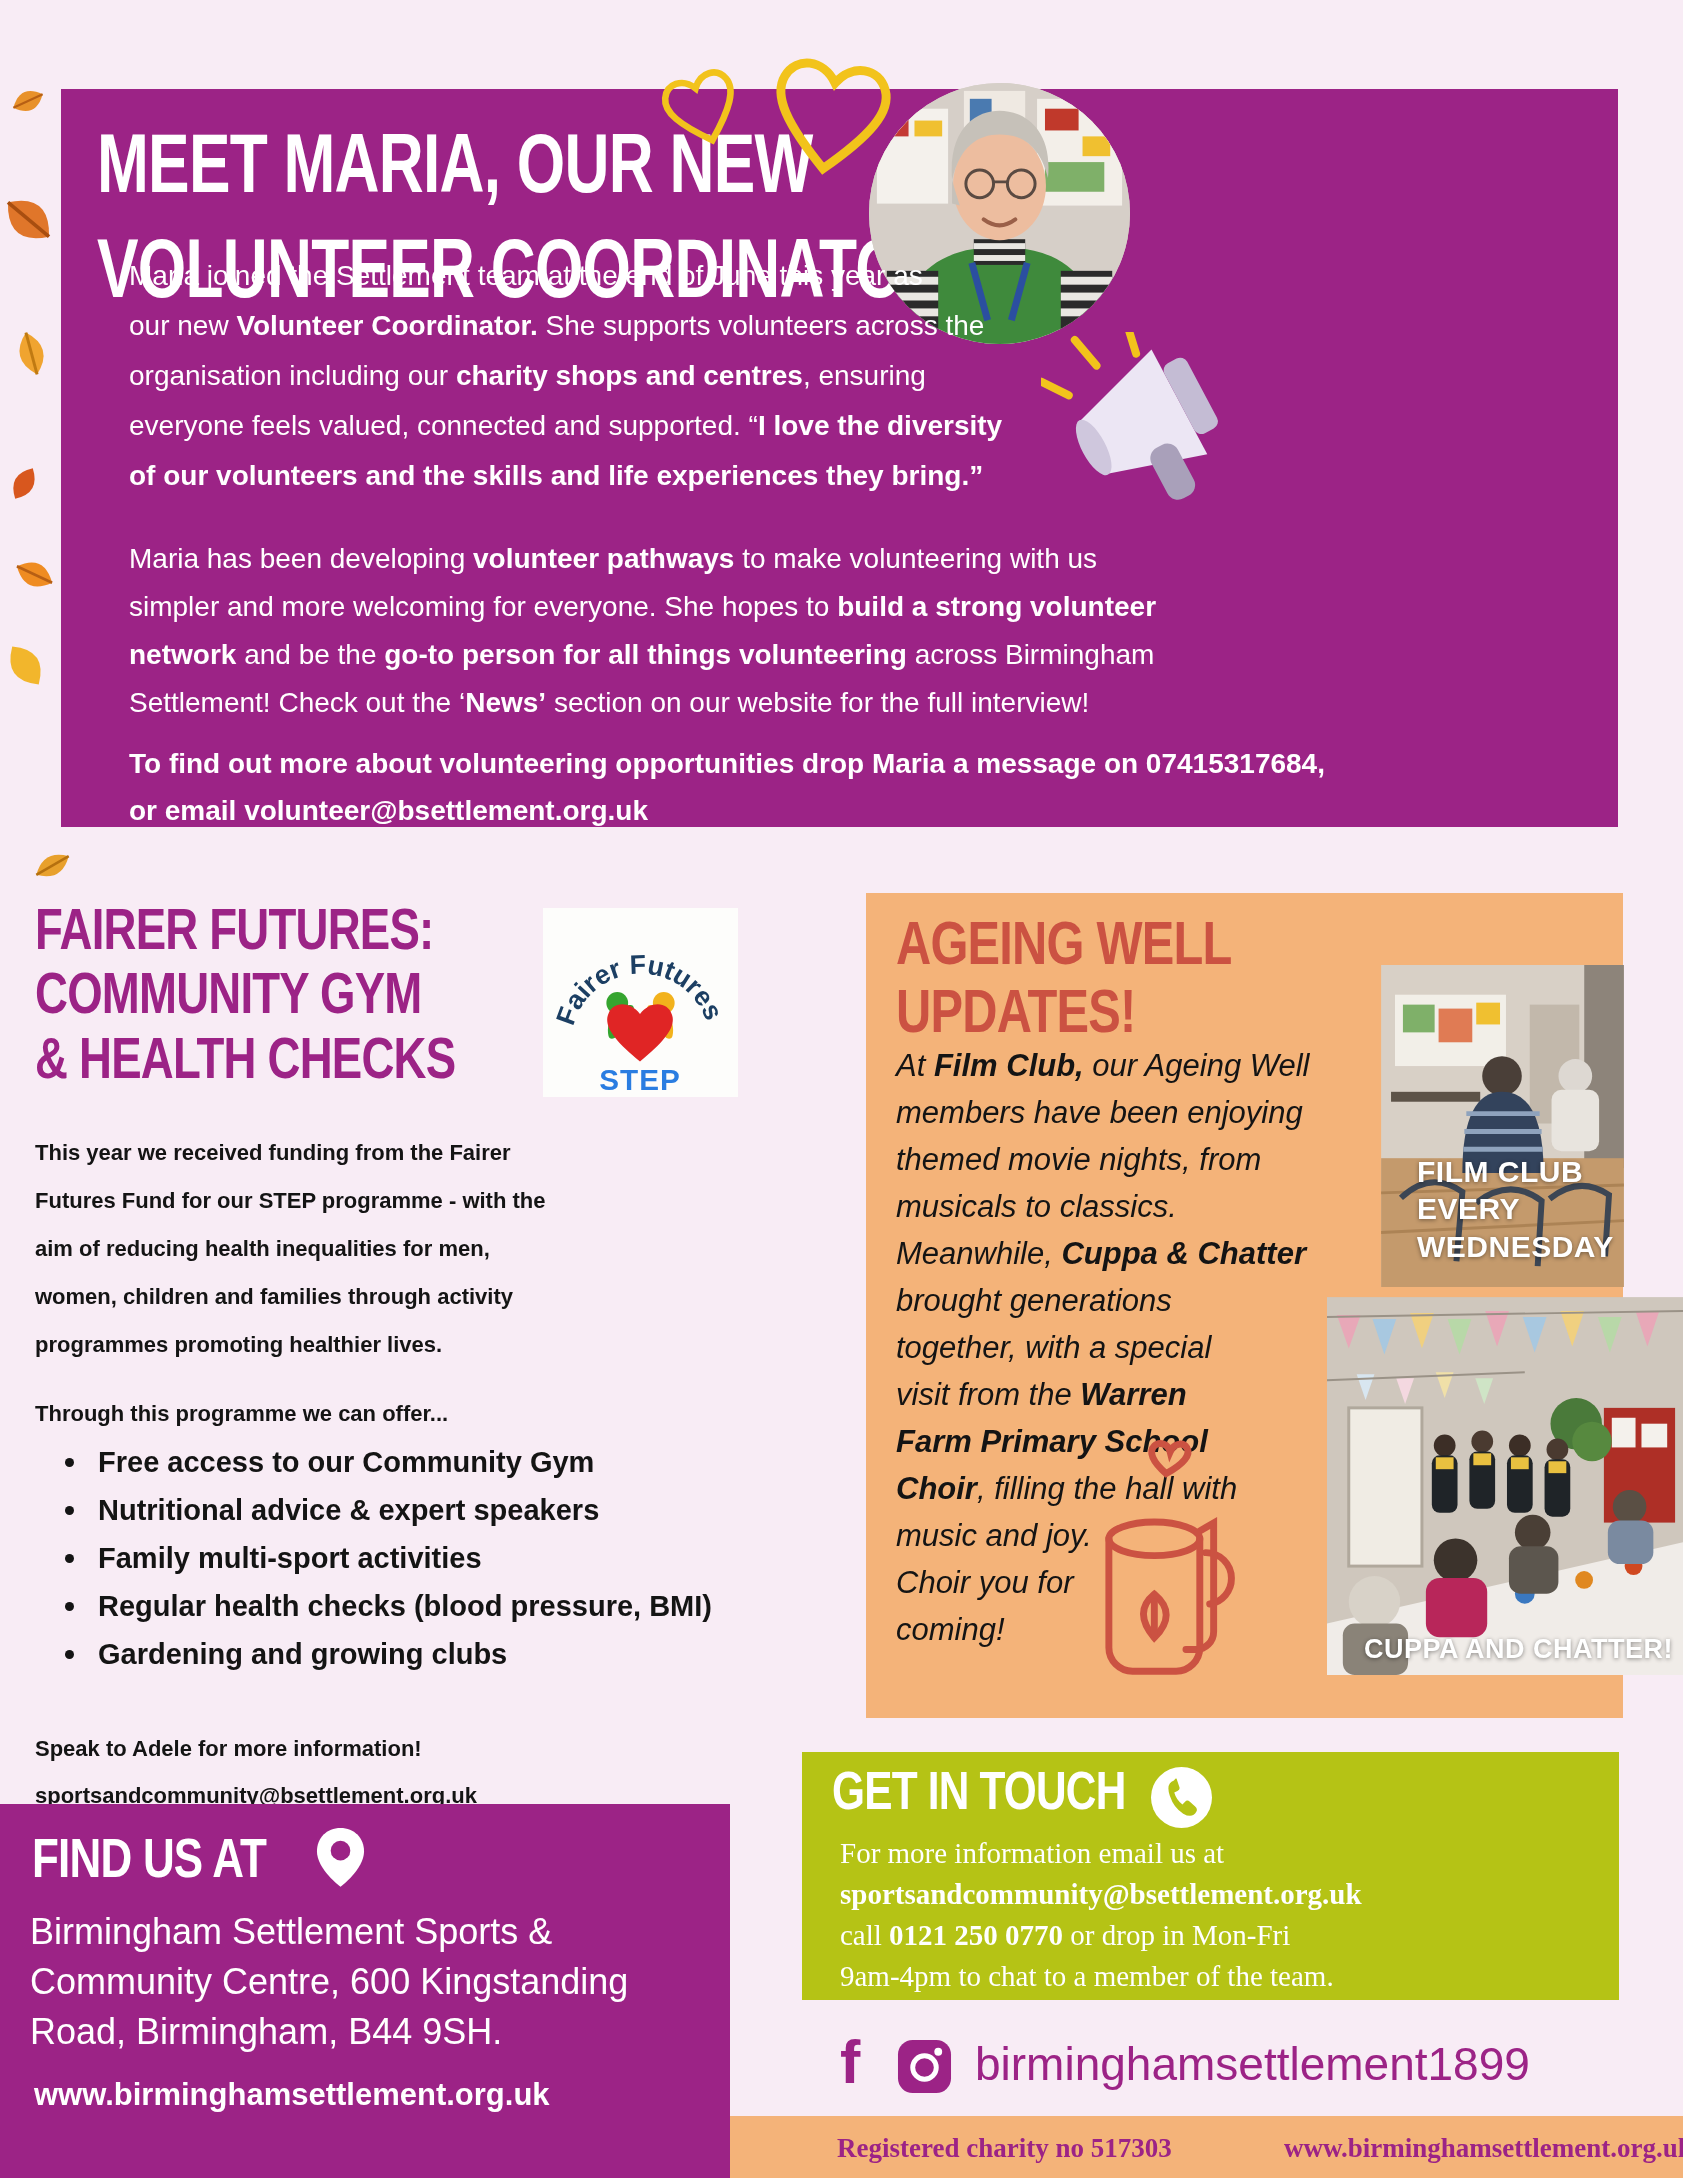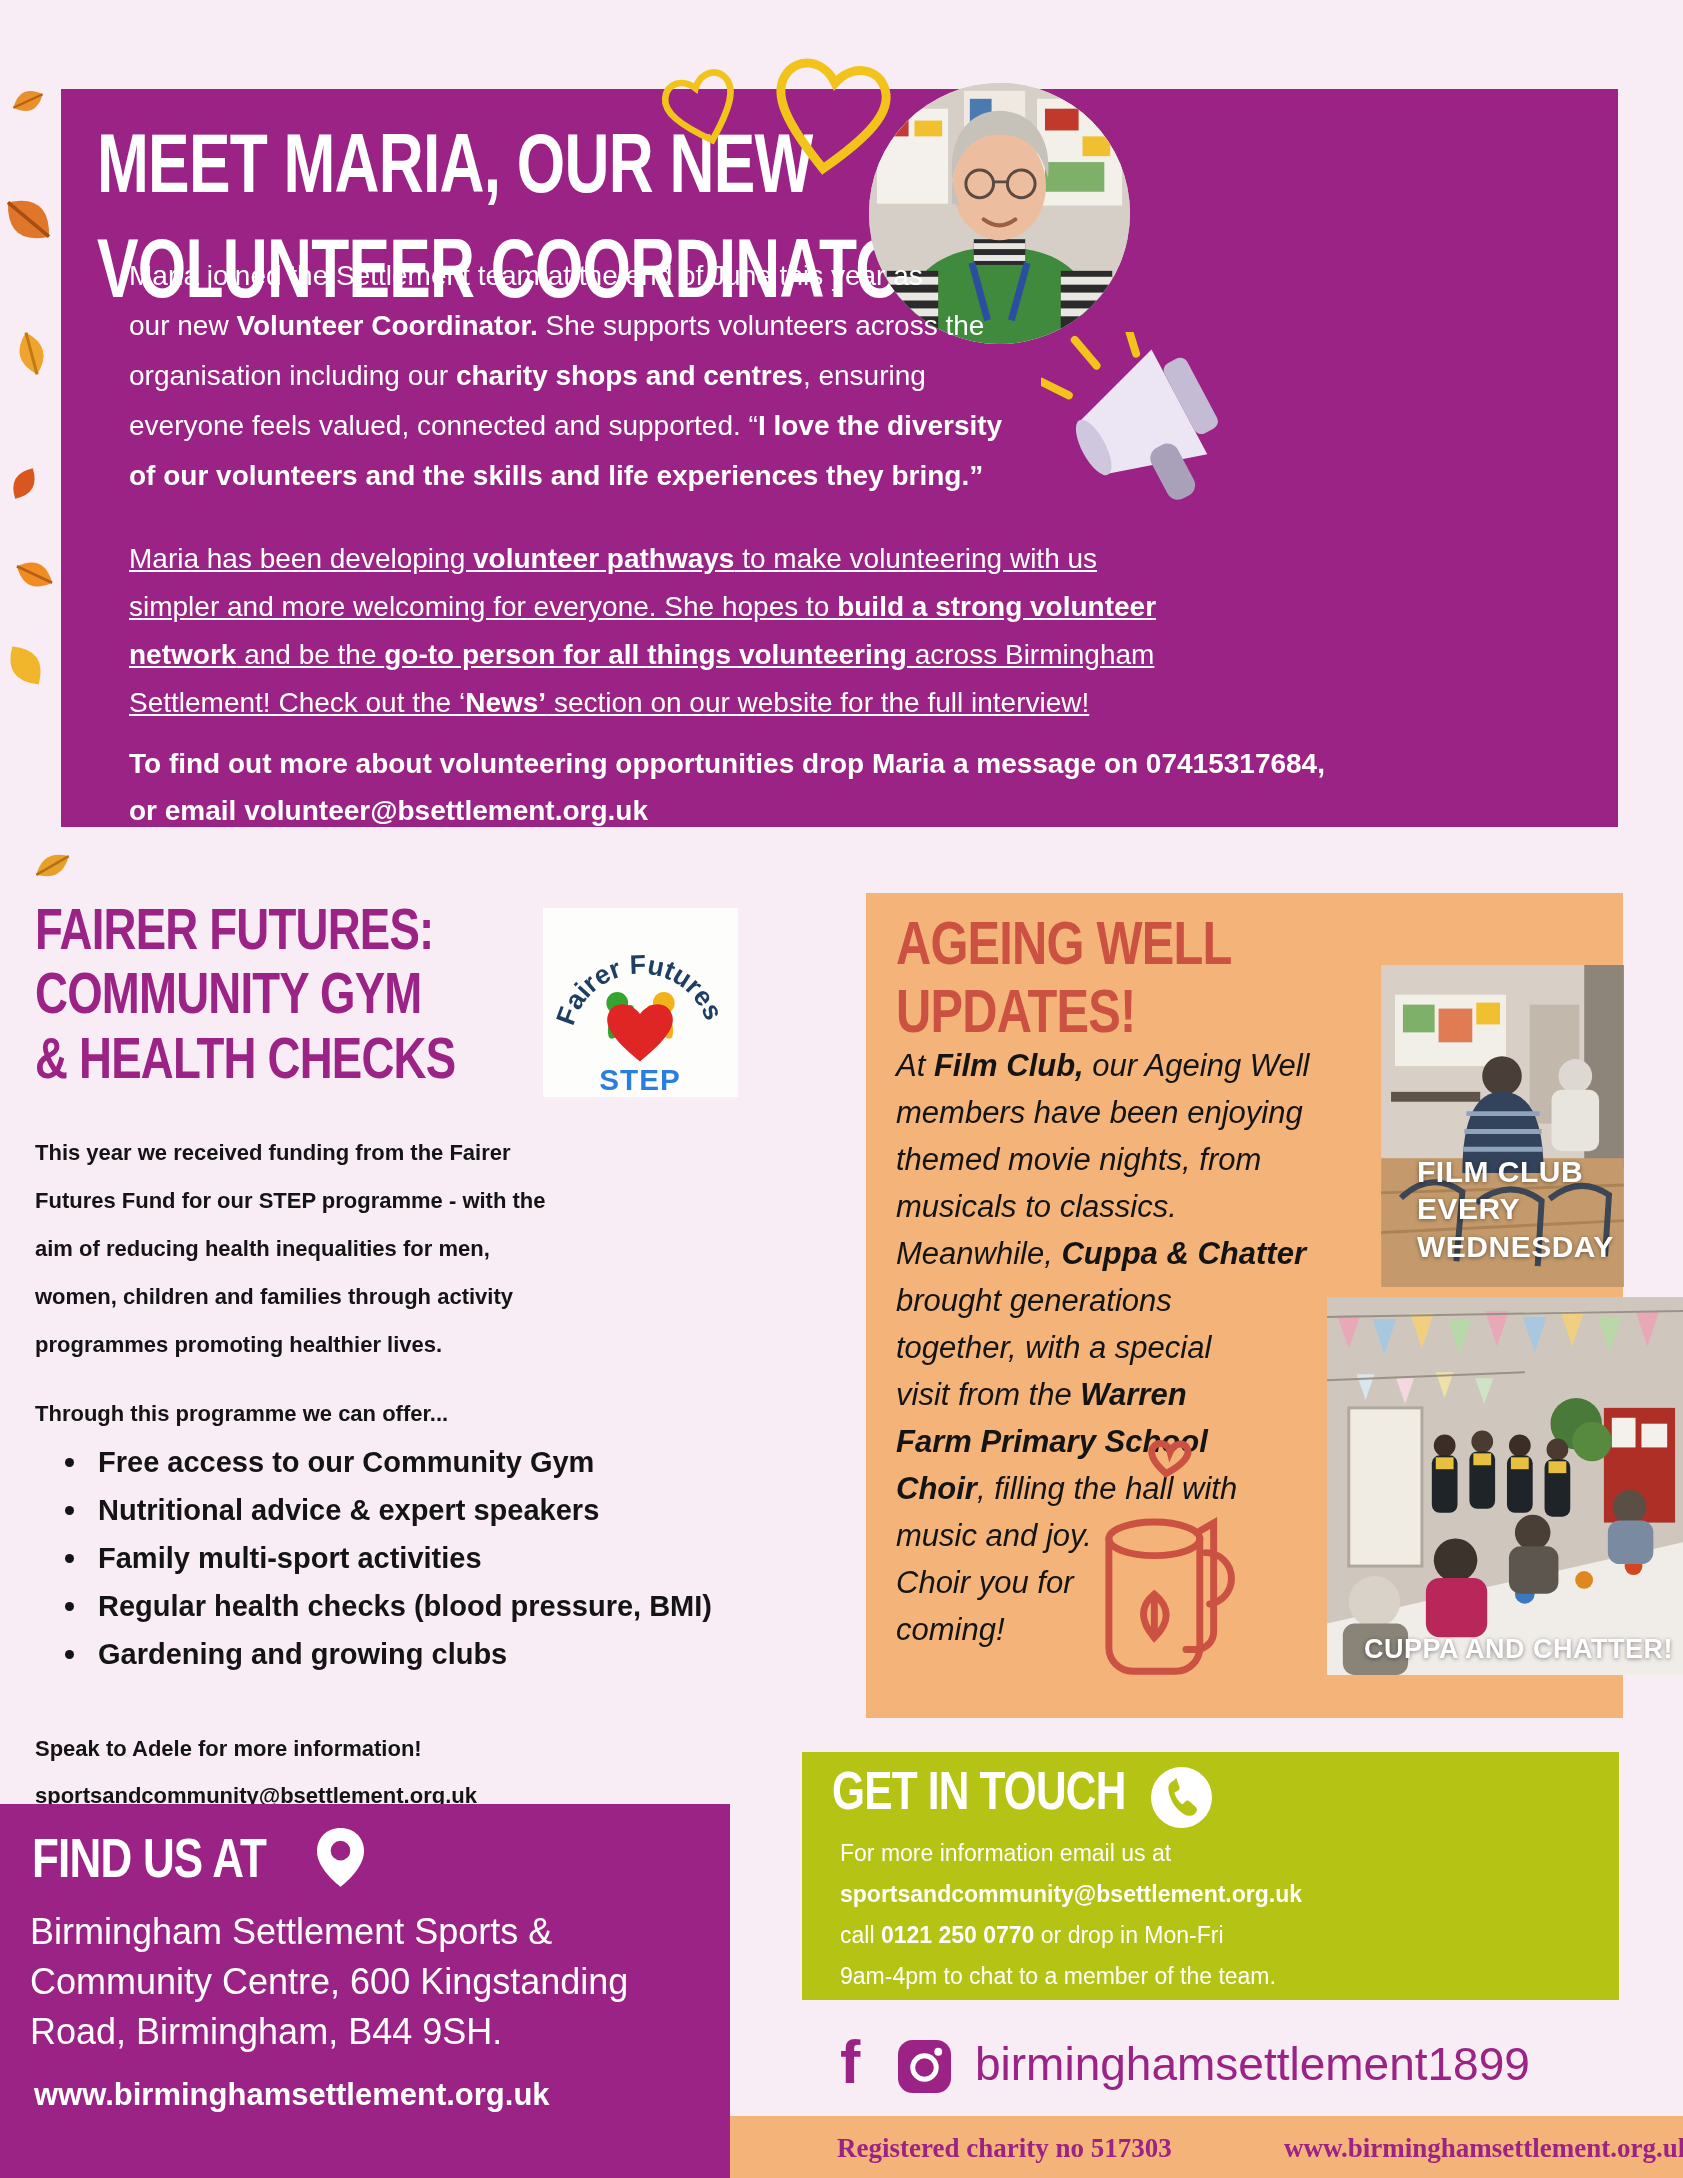--- a/index.html
+++ b/index.html
@@ -12,21 +12,21 @@
   .b{font-weight:700;}
   .cond{font-weight:700; transform-origin:left top; letter-spacing:-1px; line-height:1.22;}
 
   
   .maria-card{left:61px; top:89px; width:1557px; height:738px; background:#9c2386;}
   .maria-title{left:36px; top:22px; color:#fff; font-size:83px; transform:scaleX(0.75); line-height:1.27;}
   .maria-para{color:#fff; font-size:28px;margin-left:32px;}
   .maria-para div{line-height:50px;}
   .maria-p1{left:36px; top:162px;}
   .maria-p2{left:36px; top:446px;}
-  .maria-p2 div{line-height:48px;text-decoration:underline;}
+  .maria-p2 div{line-height:48px;}
   .maria-p3{left:36px; top:651px; font-weight:700;}
   .maria-p3 div{line-height:47px;}
   .photo-circle{left:808px; top:-6px; width:261px; height:261px; border-radius:50%; overflow:hidden; background:#d6cfc8;}
 
   
   .heart-sm{left:594px; top:-28px;}
   .heart-lg{left:695px; top:-48px;}
   .megaphone{left:980px; top:243px;}
 
   
@@ -61,21 +61,21 @@
   .film-photo{left:1381px; top:965px; width:243px; height:322px;}
   .cuppa-photo{left:1327px; top:1297px; width:356px; height:378px;}
   .photo-caption{position:absolute; color:#fff; font-weight:700; text-shadow:0 1px 4px rgba(0,0,0,.45); letter-spacing:0.5px;}
   .film-caption{left:16px; bottom:22px; font-size:30px; line-height:1.25;margin-left:20px;}
   .cuppa-caption{right:10px; bottom:10px; font-size:27px;}
 
   
   .touch-card{left:802px; top:1752px; width:817px; height:248px; background:#b5c315;}
   .touch-title{left:30px; top:10px; color:#fff; font-size:53px; transform:scaleX(0.8); line-height:1.1;}
   .touch-phone{left:348px; top:14px;}
-  .touch-lines{left:38px; top:81px; color:#fff; font-size:23px; font-weight:400;}
+  .touch-lines{left:38px; top:81px; color:#fff; font-size:29px; font-weight:400;font-family:Liberation Serif, serif;}
   .touch-lines div{line-height:41px;}
 
   
   .fb-icon{left:840px; top:2032px; color:#9c2386; font-size:61px; font-weight:700; line-height:61px;}
   .ig-icon{left:897px; top:2039px;}
   .social-handle{left:975px; top:2037px; color:#9c2386; font-size:46px; font-weight:400; letter-spacing:0;}
   .footer-strip{left:730px; top:2116px; width:953px; height:62px; background:#f4b379;}
   .footer-strip span{position:absolute; top:17px; color:#9c2386; font-size:27px; font-weight:700; white-space:nowrap;font-family:Liberation Serif, serif;}
   .footer-charity{left:107px;}
   .footer-web{left:554px;}

